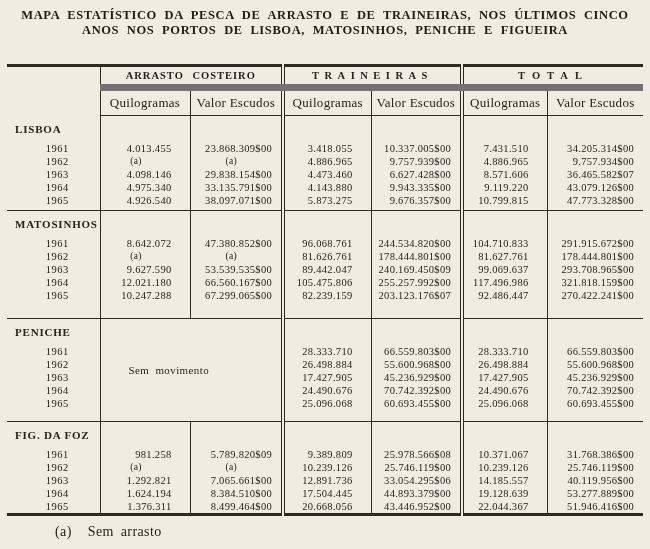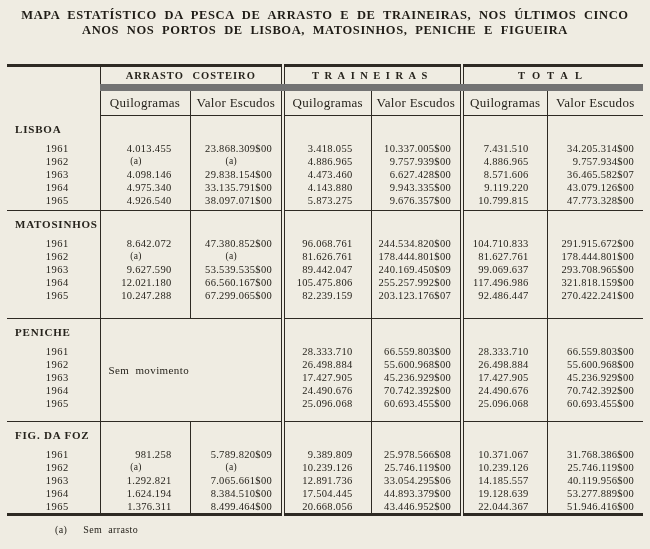--- a/index.html
+++ b/index.html
@@ -41,27 +41,27 @@
   
   tr.port-row{height:26px;}
   tr.divider td{border-top:1px solid #2e2a23;}
   td.port{font-weight:bold;font-size:11px;letter-spacing:0.8px;
     text-align:left;padding-left:8px;vertical-align:middle;margin-left:24px;}
   tr.year-row{height:13px;}
   td.year{text-align:center;padding-left:8px;letter-spacing:0.5px;}
   td.c1,td.c3,td.c5{text-align:right;padding-right:18px;letter-spacing:0.3px;}
   td.c2,td.c4,td.c6{text-align:right;padding-right:9px;letter-spacing:0.3px;}
   td.fnref{text-align:center;font-size:9.5px;}
-  td.note-cell{text-align:left;padding-left:8px;vertical-align:middle;
+  td.note-cell{text-align:left;padding-left:28px;vertical-align:middle;
     font-size:11px;word-spacing:3px;letter-spacing:0.4px;
     border-left:1px solid #2e2a23;}
   tr.spacer-row td{font-size:1px;line-height:1px;}
   .footnote{
     position:absolute;left:55px;top:524px;
-    font-size:10px;letter-spacing:0.4px;color:#26231c;
+    font-size:14px;letter-spacing:0.4px;color:#26231c;
   }
   .footnote .marker{margin-right:16px;}
   .footnote .fword{word-spacing:3px;}
 </style>
 </head>
 <body>
 
 <div class="title">
   <div>MAPA ESTATÍSTICO DA PESCA DE ARRASTO E DE TRAINEIRAS, NOS ÚLTIMOS CINCO</div>
   <div>ANOS NOS PORTOS DE LISBOA, MATOSINHOS, PENICHE E FIGUEIRA</div>

